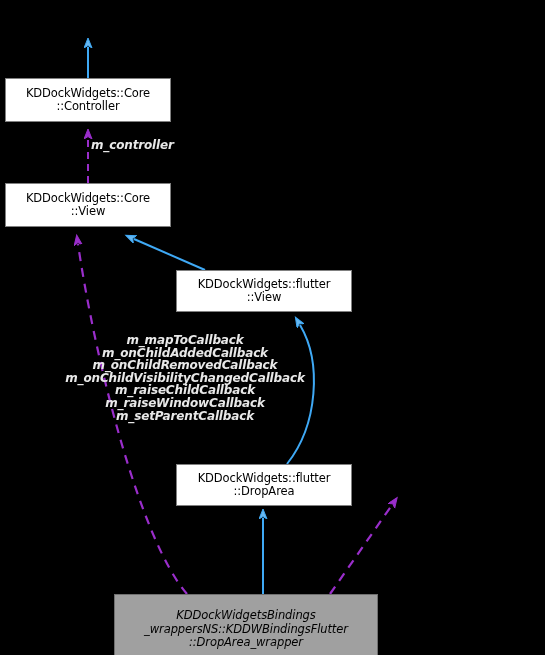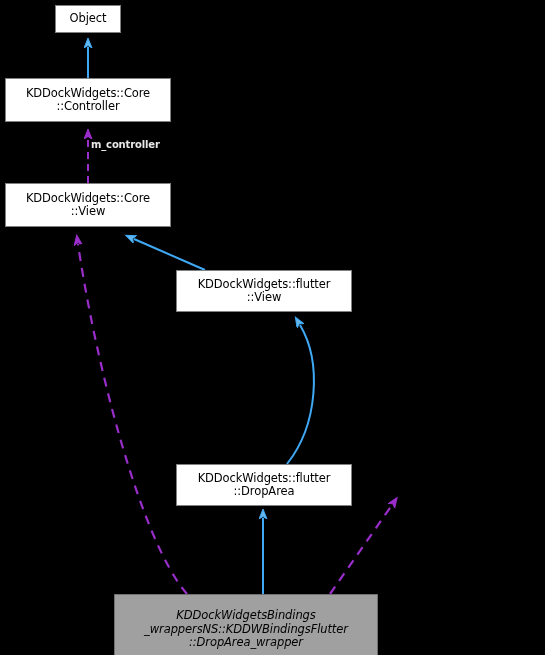--- a/index.html
+++ b/index.html
@@ -40,27 +40,28 @@
     white-space: pre-line;
     z-index: 5;
   }
   .node.highlight {
     background: #a0a0a0;
     border: 1px solid #707070;
   }
   .edge-label {
     position: absolute;
     color: #e8e8e8;
-    font-size: 10px;
+    font-size: 12px;
     line-height: 12.6px;
     font-weight: bold;
     white-space: pre-line;
     text-align: center;
     z-index: 4;
     letter-spacing: -0.15px;
+    font-style: italic;
   }
 </style>
 </head>
 <body>
 
 <div id="canvas">
 
   <svg id="edges" viewBox="0 0 545 655">
     <defs>
       <marker id="blue-arrow" markerWidth="12" markerHeight="12" refX="1" refY="4" orient="auto" markerUnits="userSpaceOnUse">
@@ -93,36 +94,42 @@
 
     <g>
       <path d="M 187,594 C 140,540 95,360 78,244" fill="none" stroke="#9a2ecb" stroke-width="2.2" stroke-dasharray="9,7" marker-end="url(#purple-arrow)"></path>
     </g>
 
     <g>
       <line x1="330" y1="594" x2="392" y2="505" stroke="#9a2ecb" stroke-width="2.2" stroke-dasharray="9,7" marker-end="url(#purple-arrow)"></line>
     </g>
   </svg>
 
-  <div class="node" style="left:55px; top:5px; width:66px; height:28px;">Object</div>
 
   <div class="node" style="left:5px; top:78px; width:166px; height:44px;">KDDockWidgets::Core
 ::Controller</div>
 
   <div class="node" style="left:5px; top:183px; width:166px; height:44px;">KDDockWidgets::Core
 ::View</div>
 
   <div class="node" style="left:176px; top:270px; width:176px; height:42px;">KDDockWidgets::flutter
 ::View</div>
 
   <div class="node" style="left:176px; top:464px; width:176px; height:42px;">KDDockWidgets::flutter
 ::DropArea</div>
 
 
   <div class="node highlight" style="left:114px; top:594px; width:264px; height:71px;font-style:italic;">KDDockWidgetsBindings
 _wrappersNS::KDDWBindingsFlutter
 ::DropArea_wrapper</div>
 
   <div class="edge-label" style="left:91px; top:139px; width:90px; text-align:left;">m_controller</div>
 
+  <div class="edge-label" style="left:55px; top:334px; width:260px;">m_mapToCallback
+m_onChildAddedCallback
+m_onChildRemovedCallback
+m_onChildVisibilityChangedCallback
+m_raiseChildCallback
+m_raiseWindowCallback
+m_setParentCallback</div>
 
 
 </div>
 
 </body></html>

